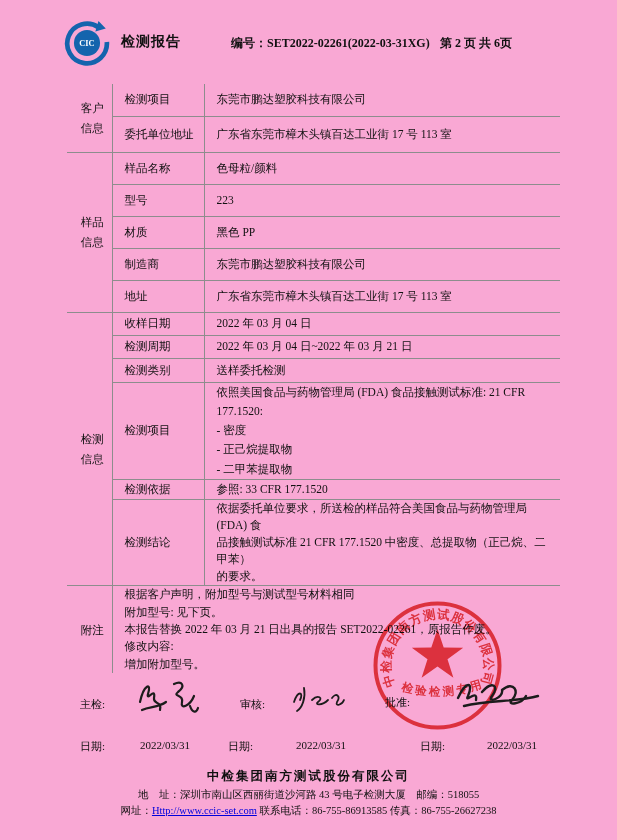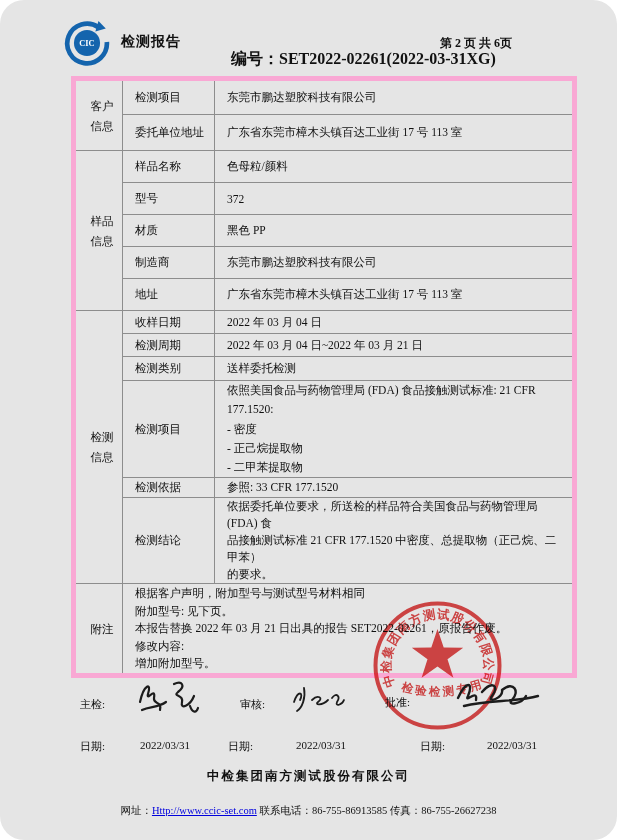--- a/index.html
+++ b/index.html
@@ -1,28 +1,28 @@
 <!DOCTYPE html>
 <html><head>
 <meta charset="utf-8">
 <style>
   html,body{margin:0;padding:0;}
   body{background:#ffffff;width:617px;height:840px;position:relative;overflow:hidden;
        font-family:"Liberation Serif","DejaVu Serif",serif;color:#111;}
-  .page{position:absolute;inset:0;background:#e5e5e5;border-radius:24px;}
+  .page{position:absolute;inset:0;background:#f9a8d4;}
 
   
   .hdr-title{position:absolute;left:121px;top:33px;font-size:14px;font-weight:bold;letter-spacing:1px;}
-  .hdr-no{position:absolute;left:231px;top:49px;font-size:16px;font-weight:bold;}
+  .hdr-no{position:absolute;left:231px;top:35px;font-size:12px;font-weight:bold;}
   .hdr-page{position:absolute;left:440px;top:35px;font-size:12px;font-weight:bold;}
   .logo{position:absolute;left:63px;top:19px;width:48px;height:48px;}
 
   
-  table.rpt{position:absolute;left:71px;top:76px;width:501px;border-collapse:collapse;
-            table-layout:fixed;border:5px solid #f9a8d4;}
+  table.rpt{position:absolute;left:59px;top:76px;width:501px;border-collapse:collapse;
+            table-layout:fixed;border:8px solid #f9a8d4;}
   table.rpt td{border:1px solid #8d8d8d;font-size:11.5px;vertical-align:middle;
                padding:0 6px 0 12px;overflow:hidden;}
   td.sec{text-align:center;padding:0 2px;line-height:20px;font-size:11.5px;}
   tr.h36{height:36px;} tr.h32{height:32px;} tr.h23{height:23px;} tr.h24{height:24px;}
   tr.h97{height:97px;} tr.h20{height:20px;padding-left:12px;} tr.h53{height:53px;} tr.h92{height:92px;}
   td.vtop{vertical-align:top;padding-top:5px;}
   .ln19 div{line-height:19.3px;}
   .ln18 div{line-height:17px;}
   .note-cell{vertical-align:top;padding-top:5px;margin-left:26px;}
   .note-cell div{line-height:17.4px;}
@@ -82,21 +82,21 @@
     <tr class="h32">
       <td class="sec" rowspan="5">
         <div>样品</div>
         <div>信息</div>
       </td>
       <td>样品名称</td>
       <td>色母粒/颜料</td>
     </tr>
     <tr class="h32">
       <td>型号</td>
-      <td>372</td>
+      <td>223</td>
     </tr>
     <tr class="h32">
       <td>材质</td>
       <td>黑色 PP</td>
     </tr>
     <tr class="h32">
       <td>制造商</td>
       <td>东莞市鹏达塑胶科技有限公司</td>
     </tr>
     <tr class="h32">
@@ -195,15 +195,16 @@
   </svg>
 
   <div class="sig-label" style="left:80px;top:739px;">日期:</div>
   <div class="sig-label" style="left:140px;top:739px;">2022/03/31</div>
   <div class="sig-label" style="left:228px;top:739px;">日期:</div>
   <div class="sig-label" style="left:296px;top:739px;">2022/03/31</div>
   <div class="sig-label" style="left:420px;top:739px;">日期:</div>
   <div class="sig-label" style="left:487px;top:739px;">2022/03/31</div>
 
   <div class="ft ft-company">中检集团南方测试股份有限公司</div>
+  <div class="ft ft-line">地　址：深圳市南山区西丽街道沙河路 43 号电子检测大厦　邮编：518055</div>
   <div class="ft ft-line2"><span>网址：</span><a class="ft-link" href="#">Http://www.ccic-set.com</a><span> 联系电话：86-755-86913585 传真：86-755-26627238</span></div>
 
 </div>
 
 </body></html>

